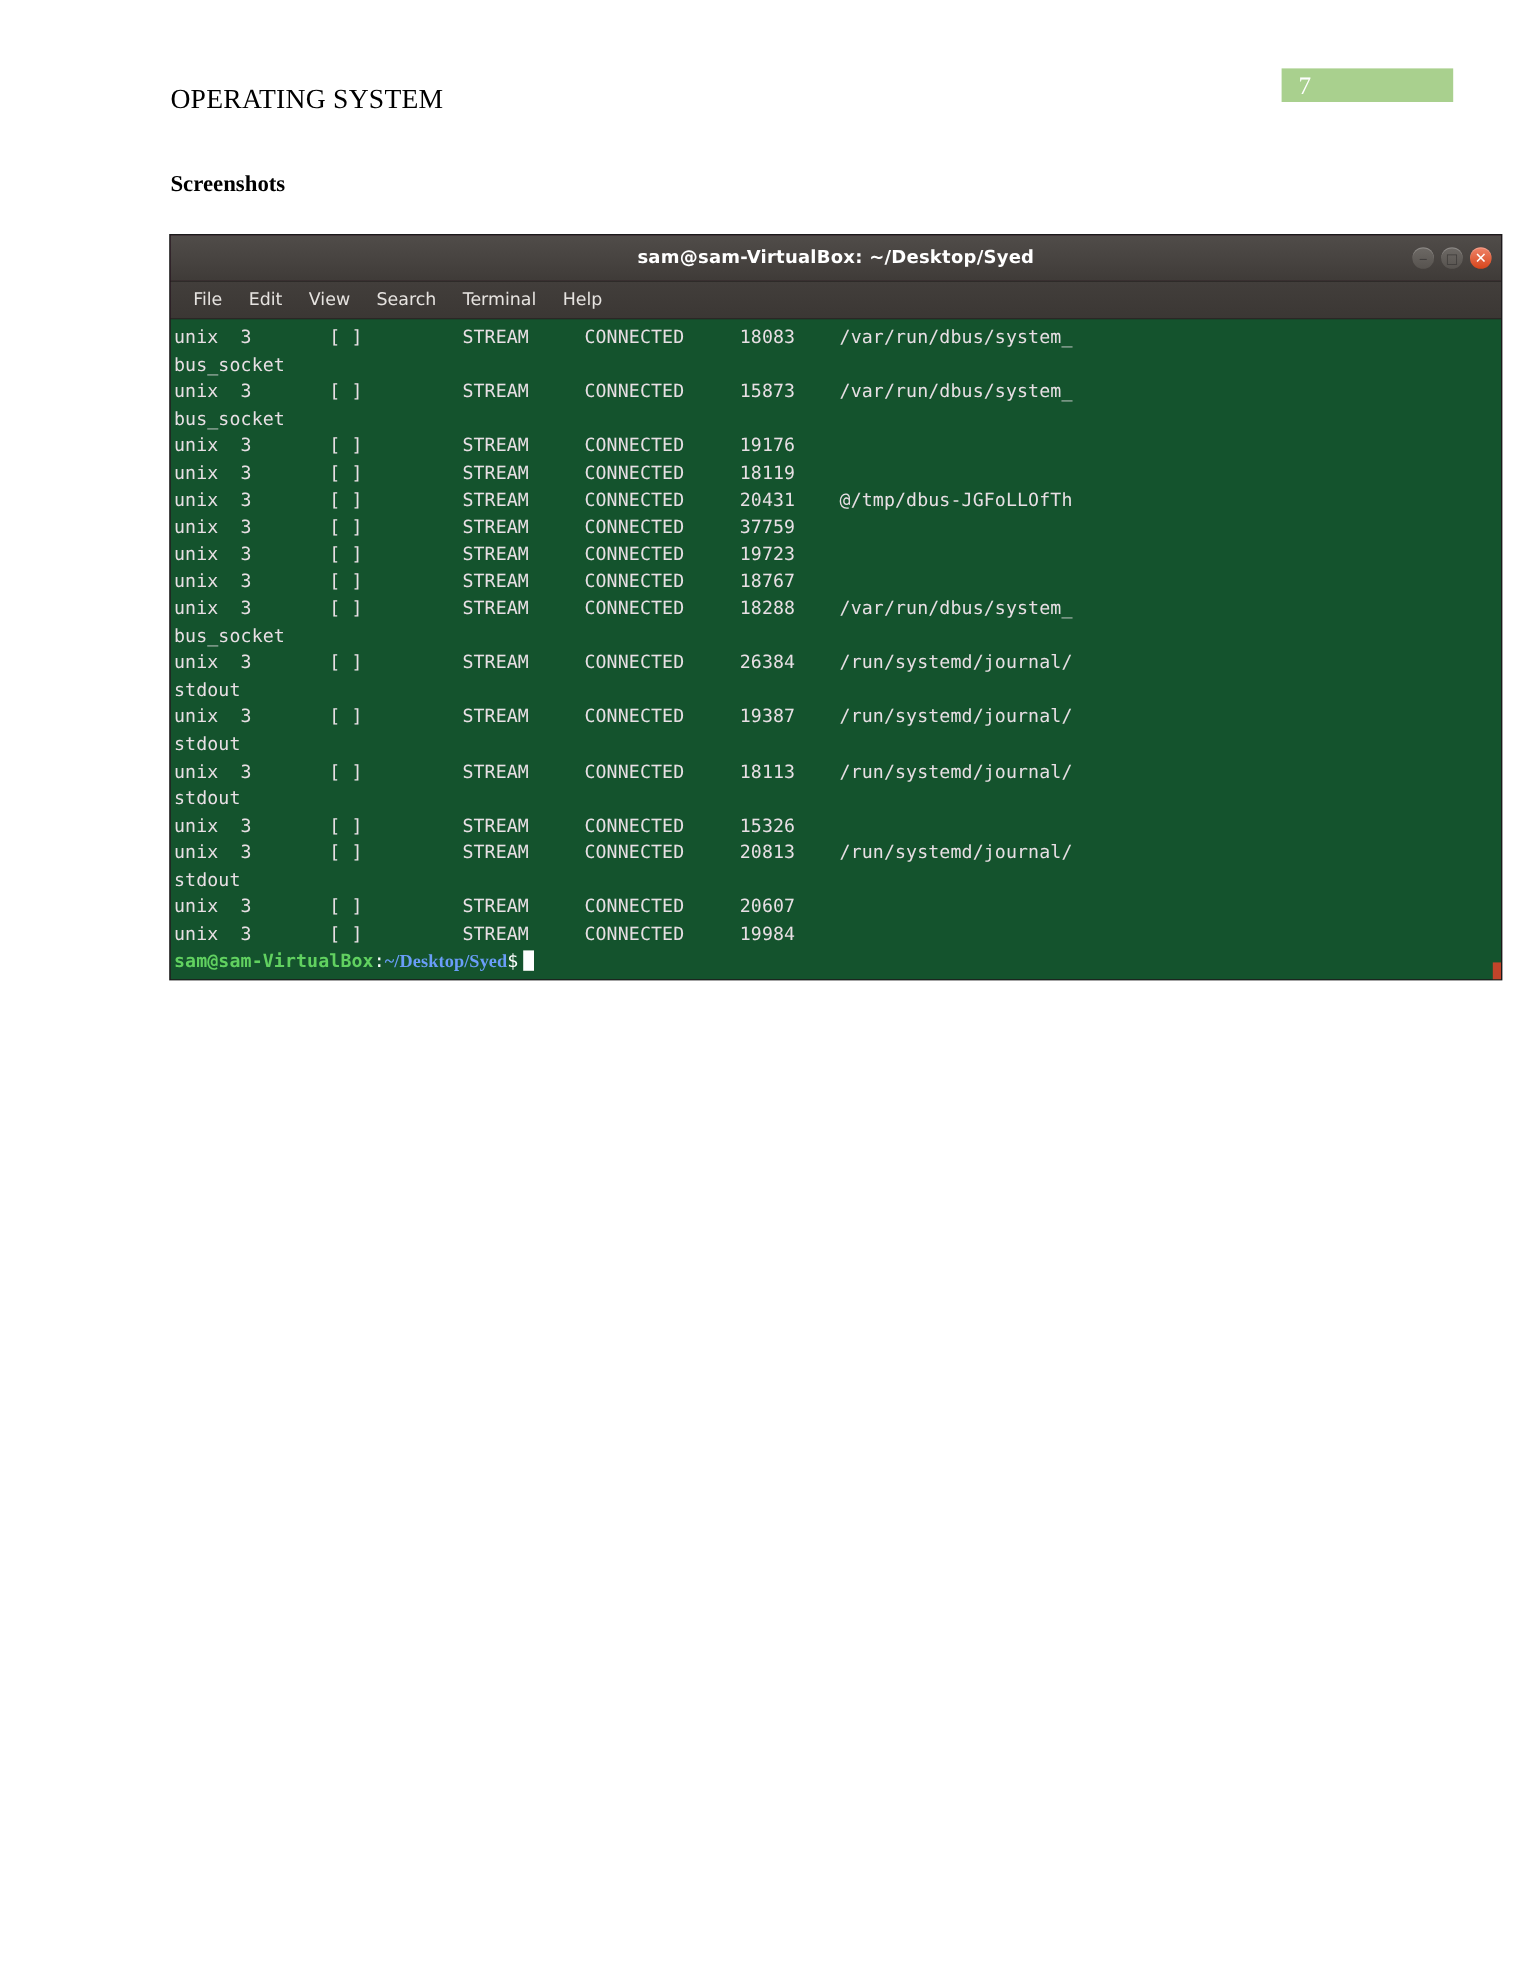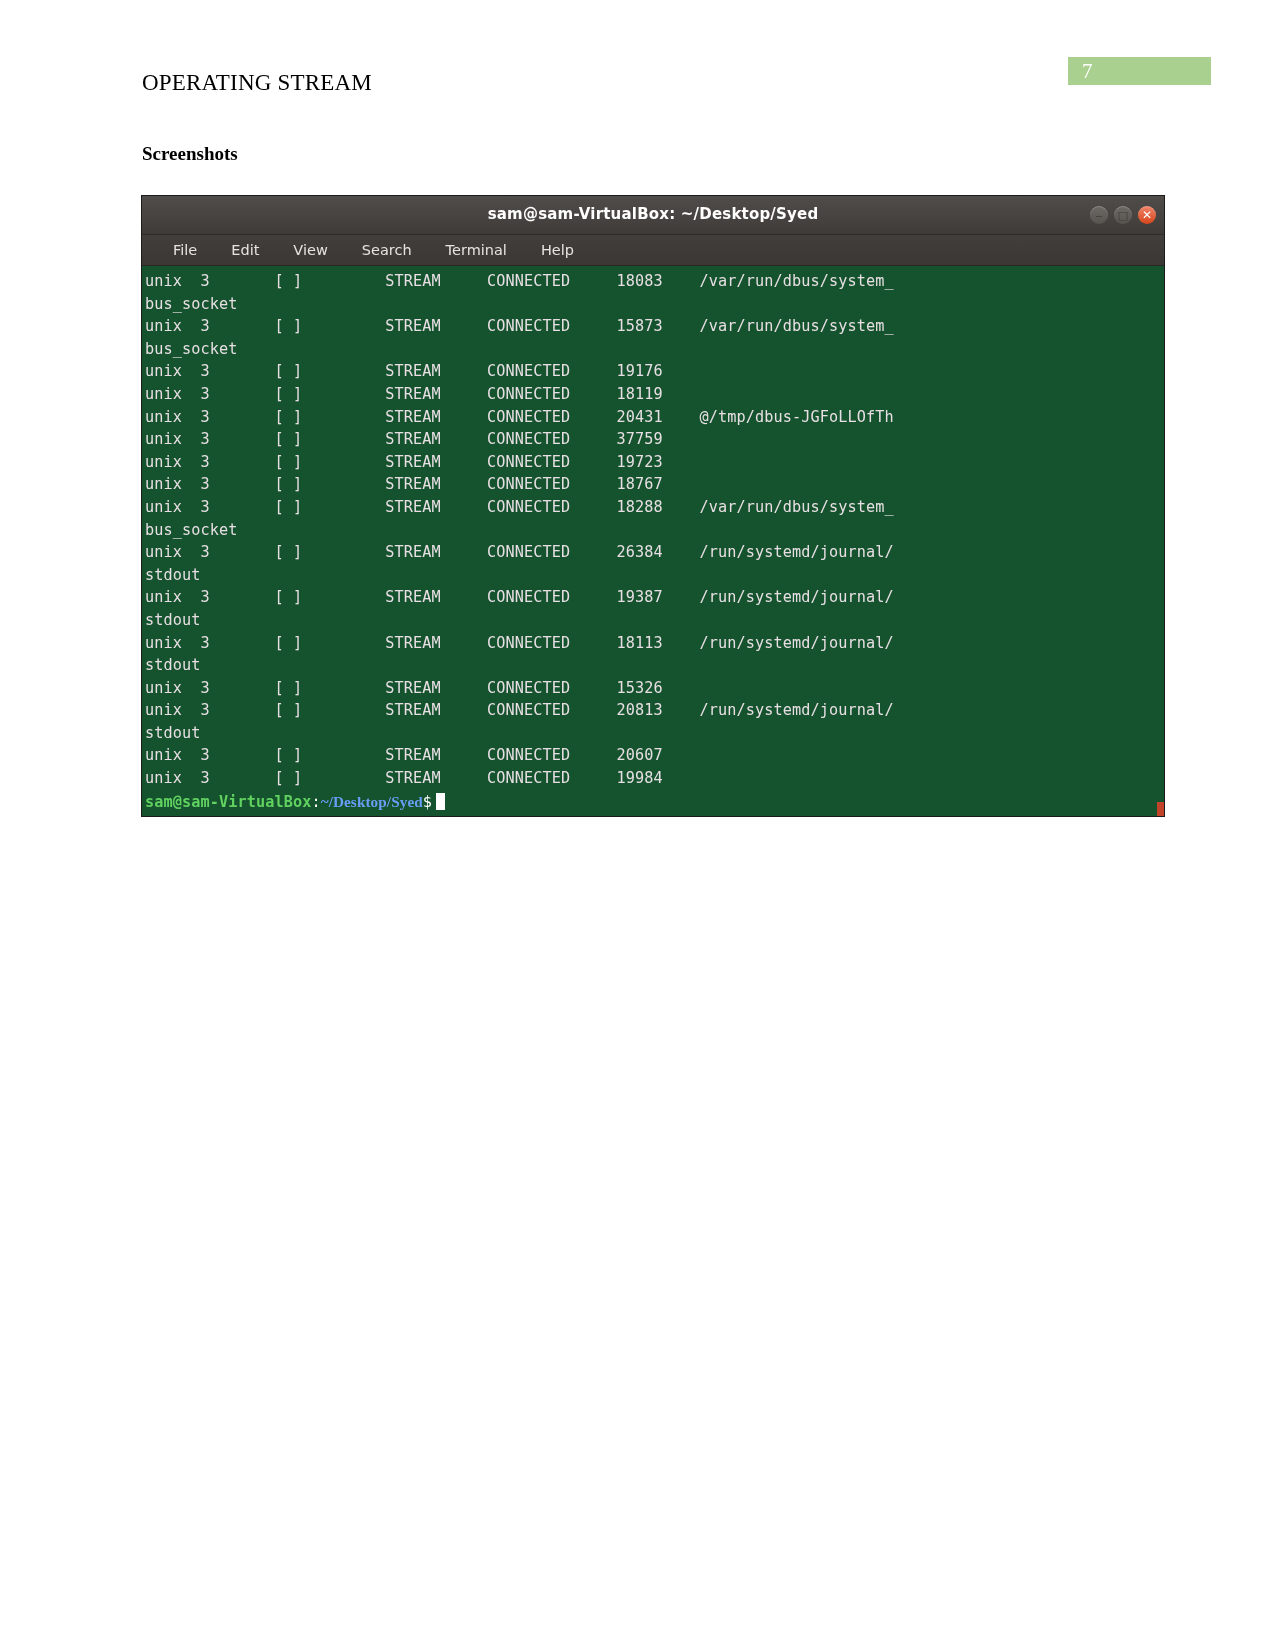--- a/index.html
+++ b/index.html
@@ -58,21 +58,21 @@
     font-size: 19px;
     font-weight: bold;
     color: #000000;
   }
 
   
   .terminal-window {
     position: absolute;
     left: 142px;
     top: 196px;
-    width: 1022px;
+    width: 1109px;
     height: 620px;
     background: #2c0a1e;
     box-shadow: 0 0 0 1px #1b1b1b;
     overflow: hidden;
   }
 
   .titlebar {
     position: relative;
     height: 38px;
     background: linear-gradient(to bottom, #504c49 0%, #474340 55%, #3f3b38 100%);
@@ -118,22 +118,22 @@
     color: #ffffff;
     font-size: 12px;
     font-weight: bold;
   }
 
   .menubar {
     height: 30px;
     background: linear-gradient(to bottom, #423e3b 0%, #3b3734 100%);
     display: flex;
     align-items: center;
-    padding-left: 22px;
-    gap: 16px;
+    padding-left: 10px;
+    gap: 4px;
     border-bottom: 1px solid #2a2725;
   }
   .menu-item {
     font-family: "DejaVu Sans", sans-serif;
     font-size: 14.5px;
     color: #e6e3e0;
     padding: 2px 9px;
     cursor: default;
     white-space: nowrap;
   }
@@ -191,21 +191,21 @@
 </style>
 </head>
 <body>
 
 <div class="page">
 
   <div class="page-number-band">
     <span class="num">7</span>
   </div>
 
-  <div class="doc-header">OPERATING STREAM</div>
+  <div class="doc-header">OPERATING SYSTEM</div>
 
   <div class="doc-subheading">Screenshots</div>
 
   <div class="terminal-window">
 
     <div class="titlebar">
       <div class="titlebar-title">sam@sam-VirtualBox: ~/Desktop/Syed</div>
       <div class="window-buttons">
         <div class="win-btn minimize">‒</div>
         <div class="win-btn maximize">□</div>

